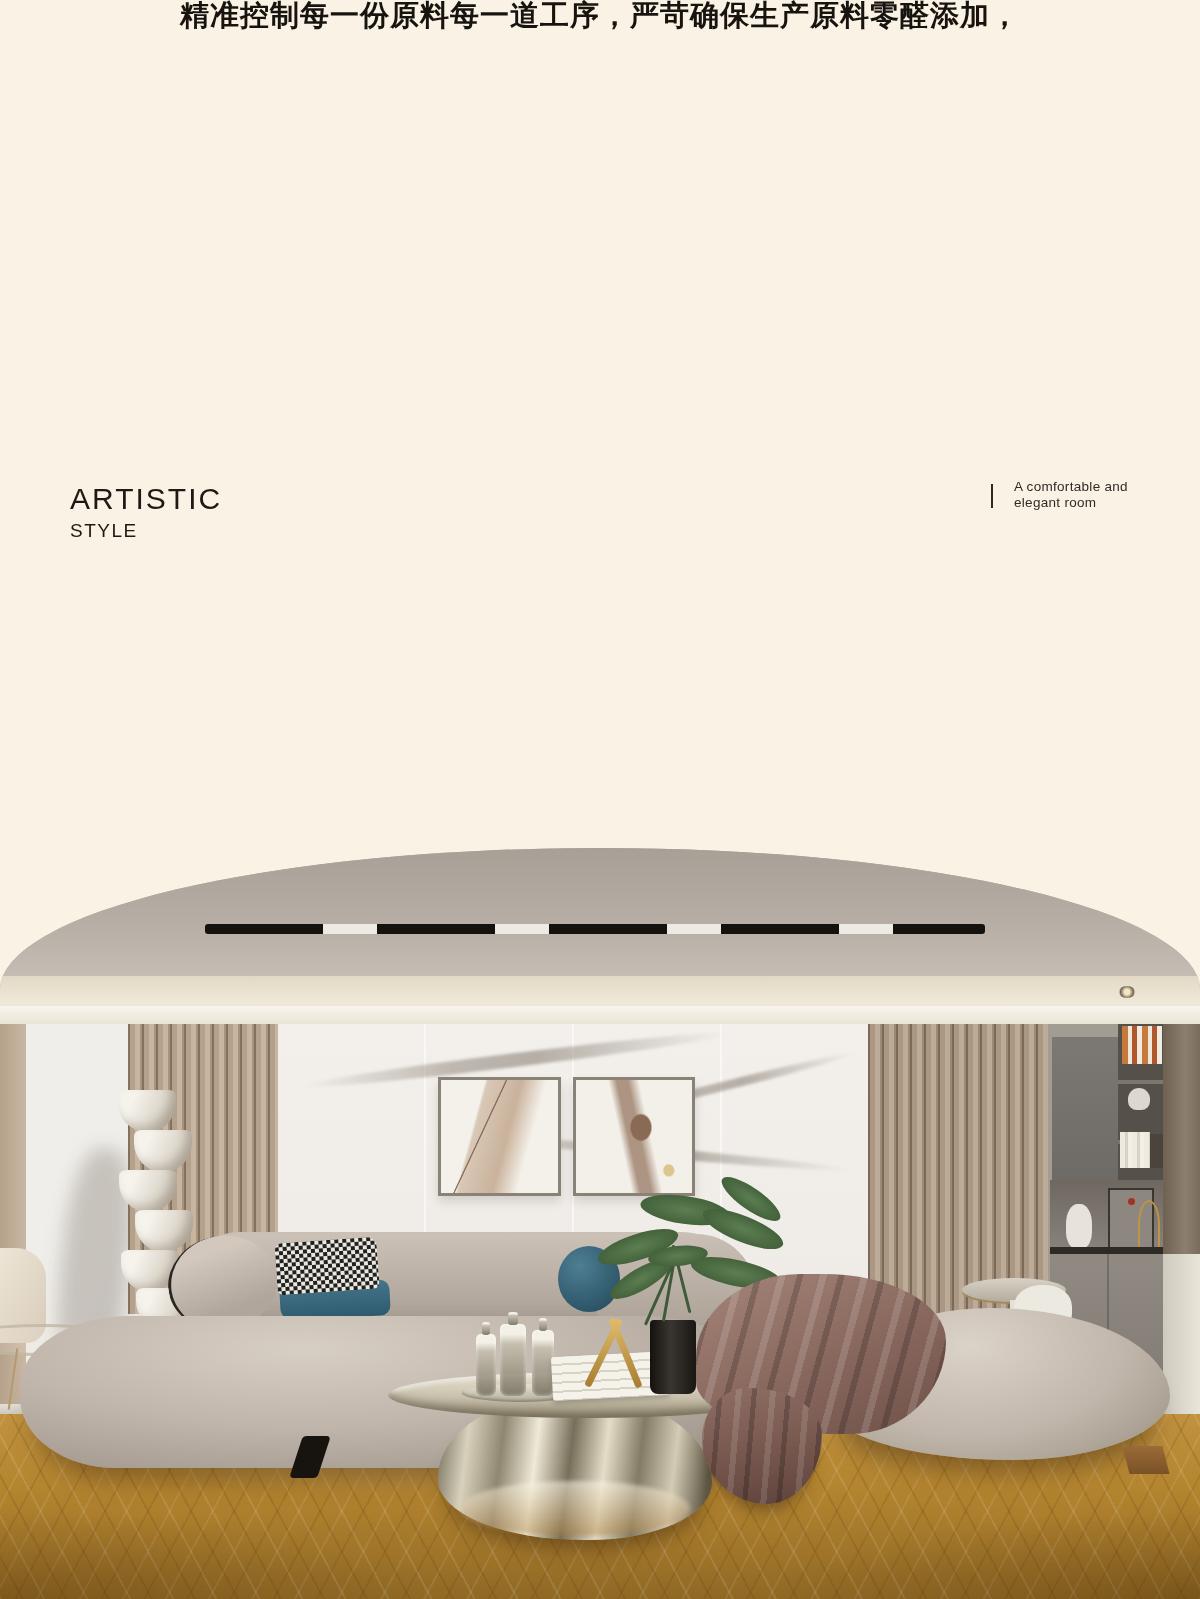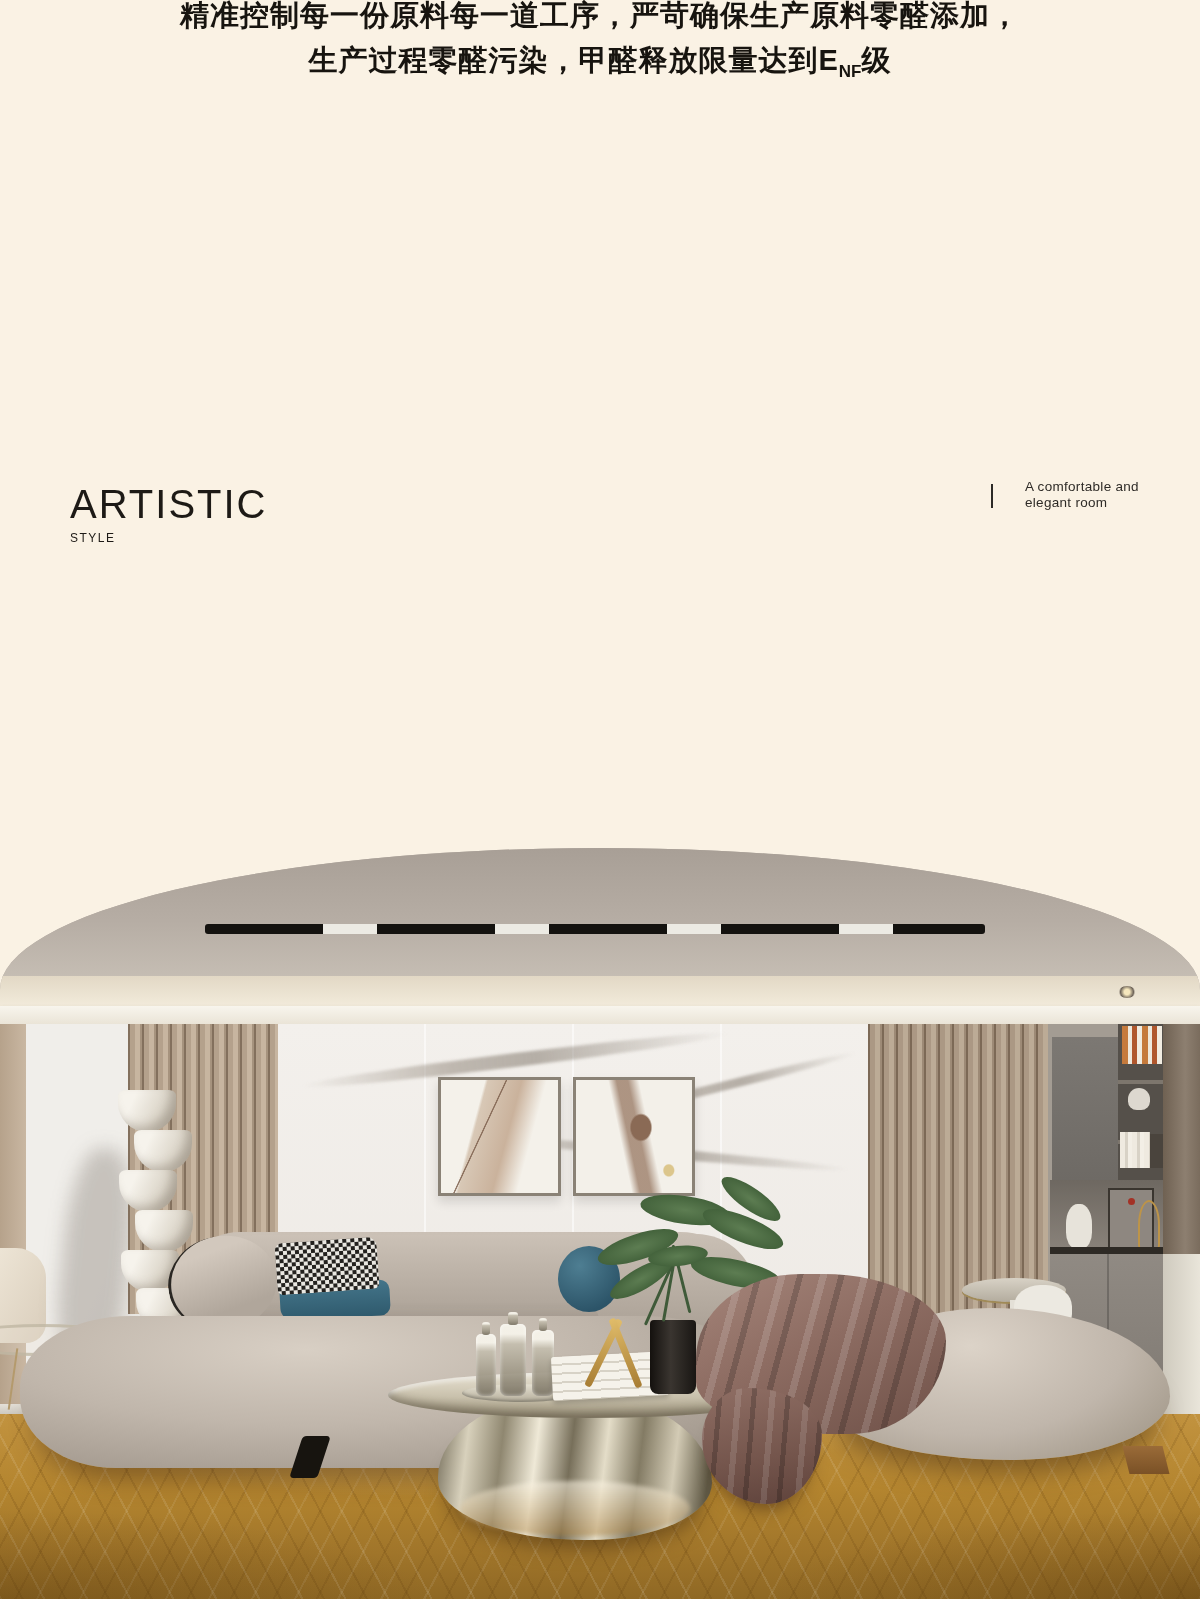--- a/index.html
+++ b/index.html
@@ -8,24 +8,24 @@
     background:#faf2e4;
     font-family:"Liberation Sans","DejaVu Sans",sans-serif;
     color:#181512;
   }
   
   .intro{position:absolute;top:-7px;left:0;width:1200px;text-align:center;
     font-size:29px;line-height:45px;font-weight:600;letter-spacing:1px;color:#17140f;}
   .intro .sub{font-size:17px;position:relative;top:7px;letter-spacing:0;}
   
   .style-block{position:absolute;left:70px;top:482px;color:#1d1a16;}
-  .style-title{font-size:40px;letter-spacing:2px;font-weight:500;}
-  .style-sub{font-size:12px;letter-spacing:1.5px;font-weight:500;margin-top:4px;}
-  
-  .caption{position:absolute;left:991px;top:479px;display:flex;gap:32px;}
+  .style-title{font-size:30px;letter-spacing:2px;font-weight:500;}
+  .style-sub{font-size:19px;letter-spacing:1.5px;font-weight:500;margin-top:4px;}
+  
+  .caption{position:absolute;left:991px;top:479px;display:flex;gap:21px;}
   .caption-bar{width:2px;height:24px;background:#2c2a26;margin-top:5px;}
   .caption-text{font-size:13.5px;line-height:15.5px;letter-spacing:.3px;color:#2e2b27;font-weight:500;}
   
   .section{position:absolute;top:638px;left:0;width:1200px;text-align:center;color:#56504a;}
   .section-title{font-size:44px;letter-spacing:4px;font-weight:400;}
   .section-sub{font-size:38px;letter-spacing:6px;margin-top:26px;color:#55504b;}
   
   .photo{position:absolute;left:0;top:848px;width:1200px;height:751px;
     border-radius:50% 50% 0 0 / 142px 142px 0 0;overflow:hidden;background:#b3aaa1;}
   .photo *{position:absolute;}
@@ -198,21 +198,20 @@
     border-radius:38% 62% 46% 54%/44% 40% 60% 56%;
     background:repeating-linear-gradient(95deg,rgba(255,255,255,.12) 0 6px,transparent 6px 16px,rgba(0,0,0,.2) 16px 21px,transparent 21px 34px),
     linear-gradient(170deg,#8f6e64 0%,#74554c 60%,#5e423b 100%);
     box-shadow:0 16px 16px -10px rgba(60,35,20,.5);}
 </style>
 </head>
 <body>
 
 <div class="intro">
   <div>精准控制每一份原料每一道工序，严苛确保生产原料零醛添加，</div>
-  <div><span>生产过程零醛污染，甲醛释放限量达到E</span><span class="sub">NF</span><span>级</span></div>
 </div>
 
 <div class="style-block">
   <div class="style-title">ARTISTIC</div>
   <div class="style-sub">STYLE</div>
 </div>
 
 <div class="caption">
   <div class="caption-bar"></div>
   <div class="caption-text">

